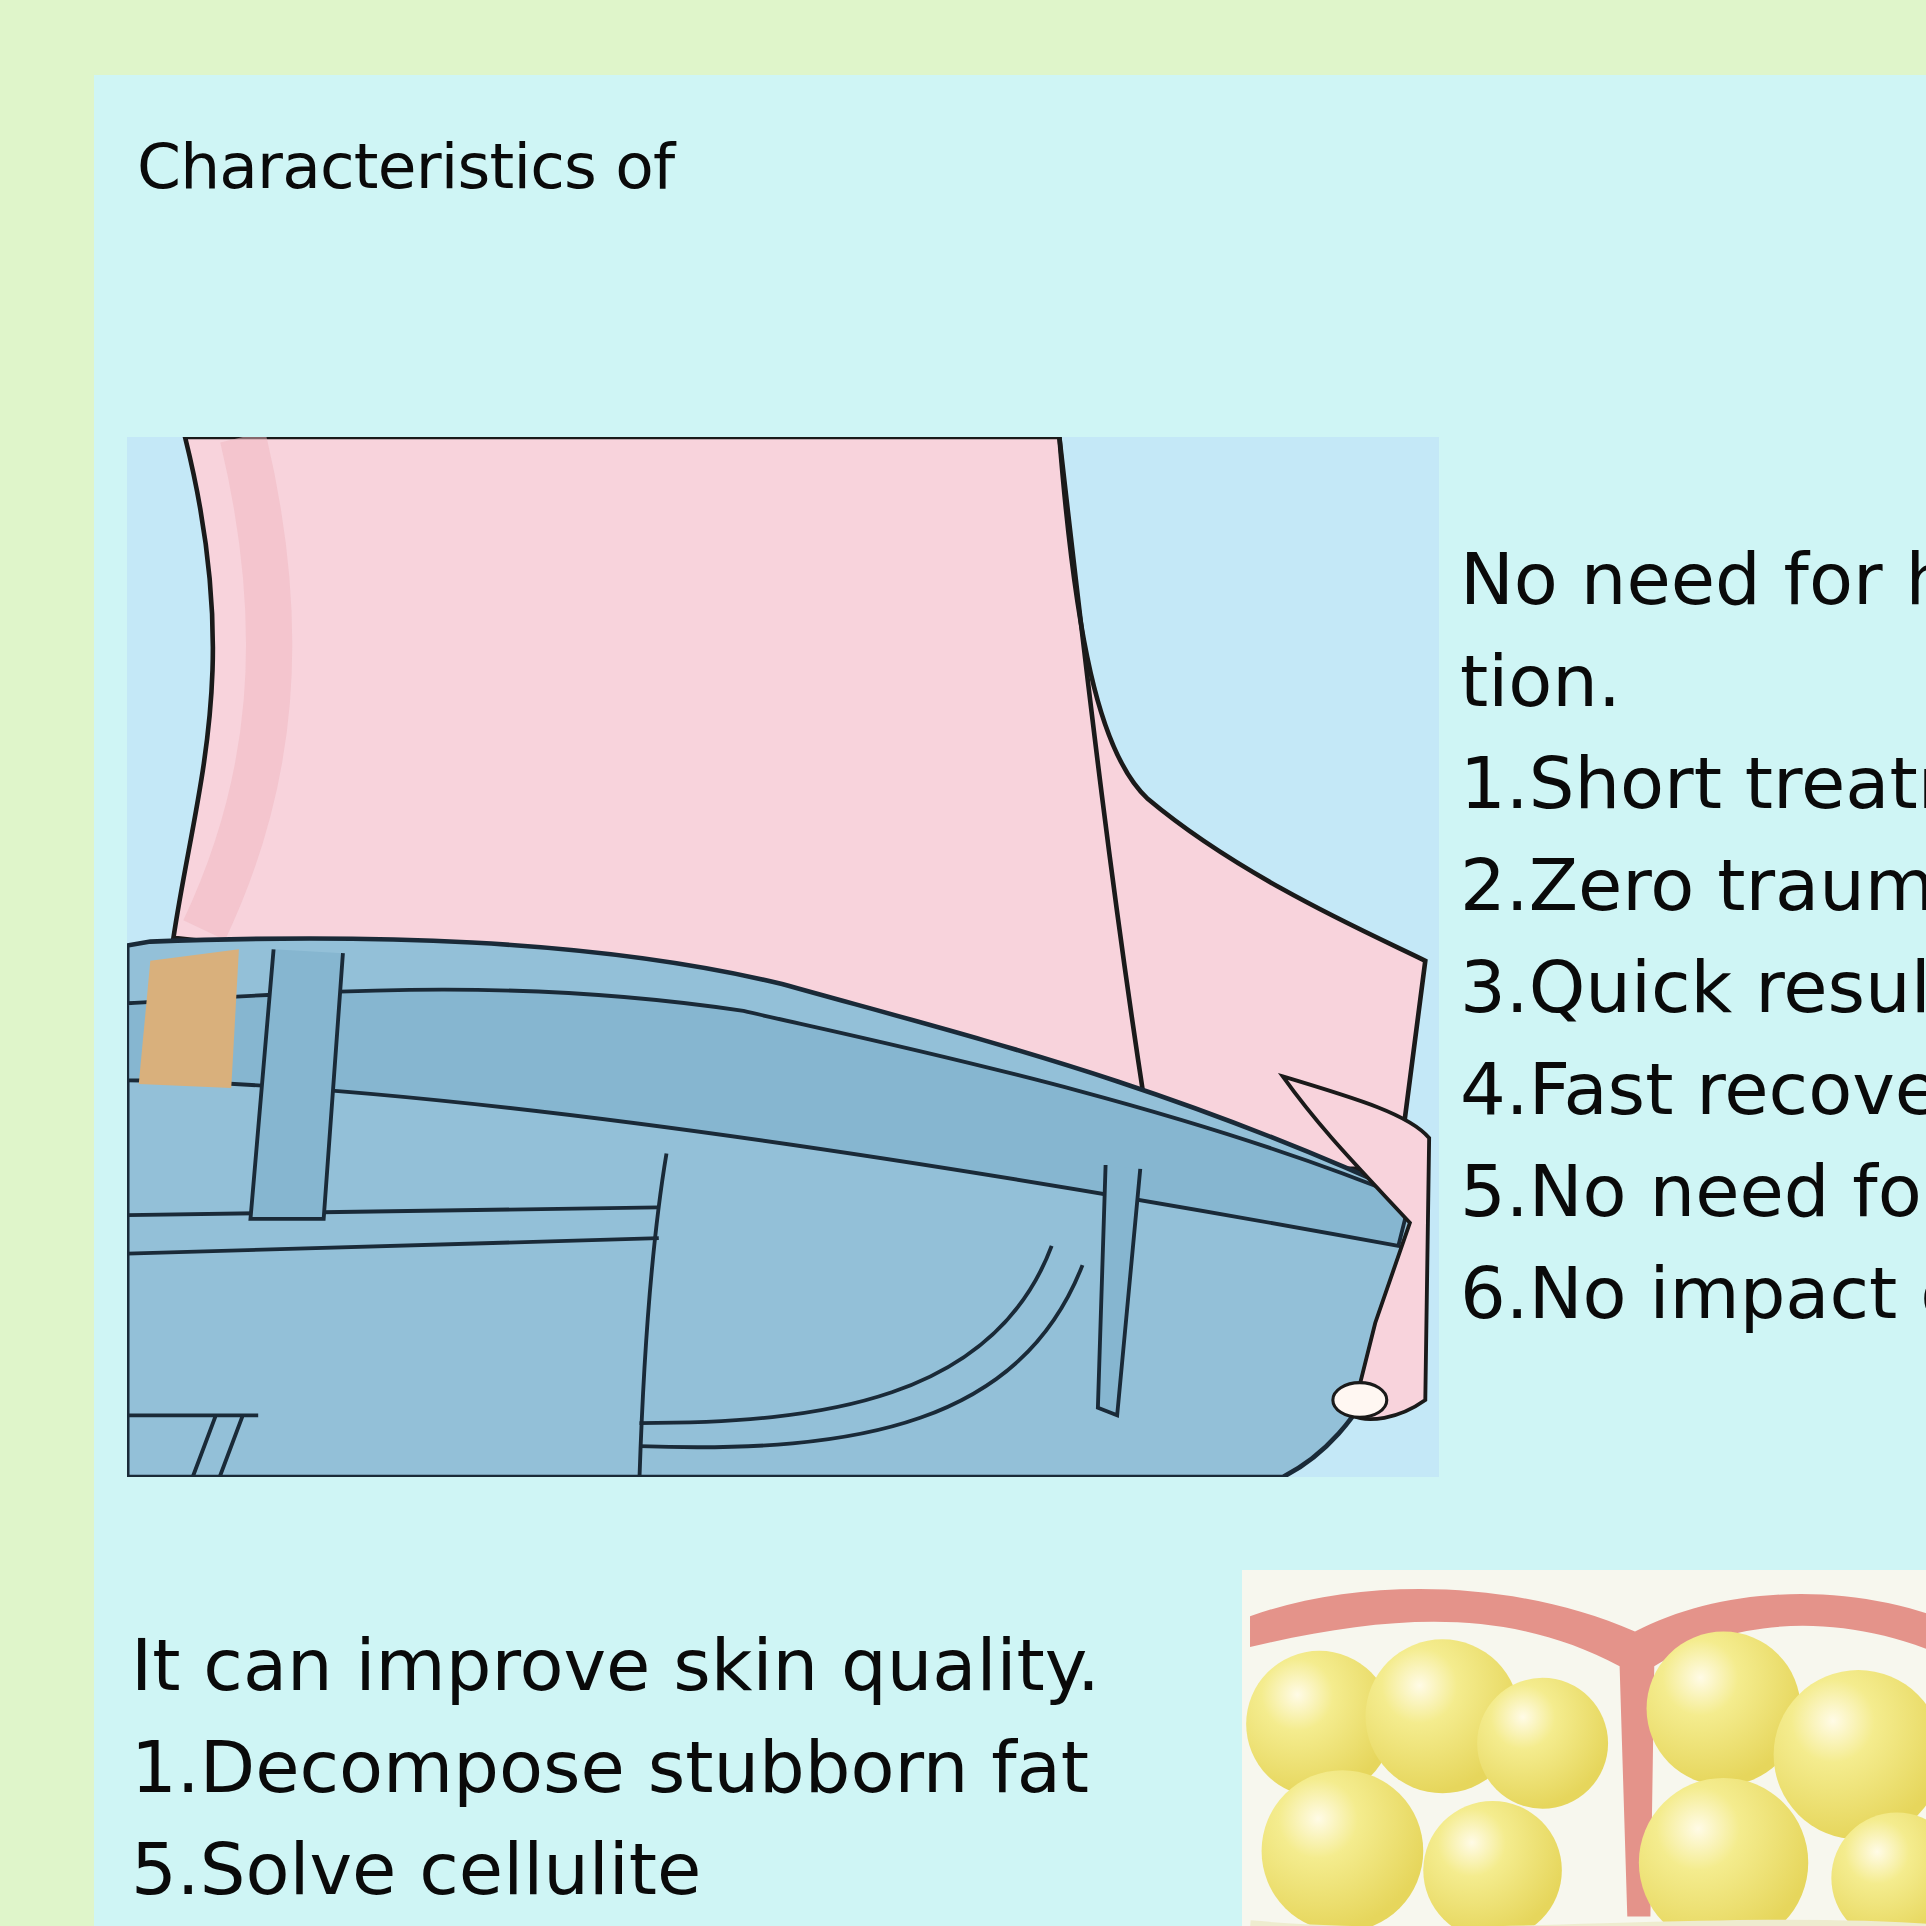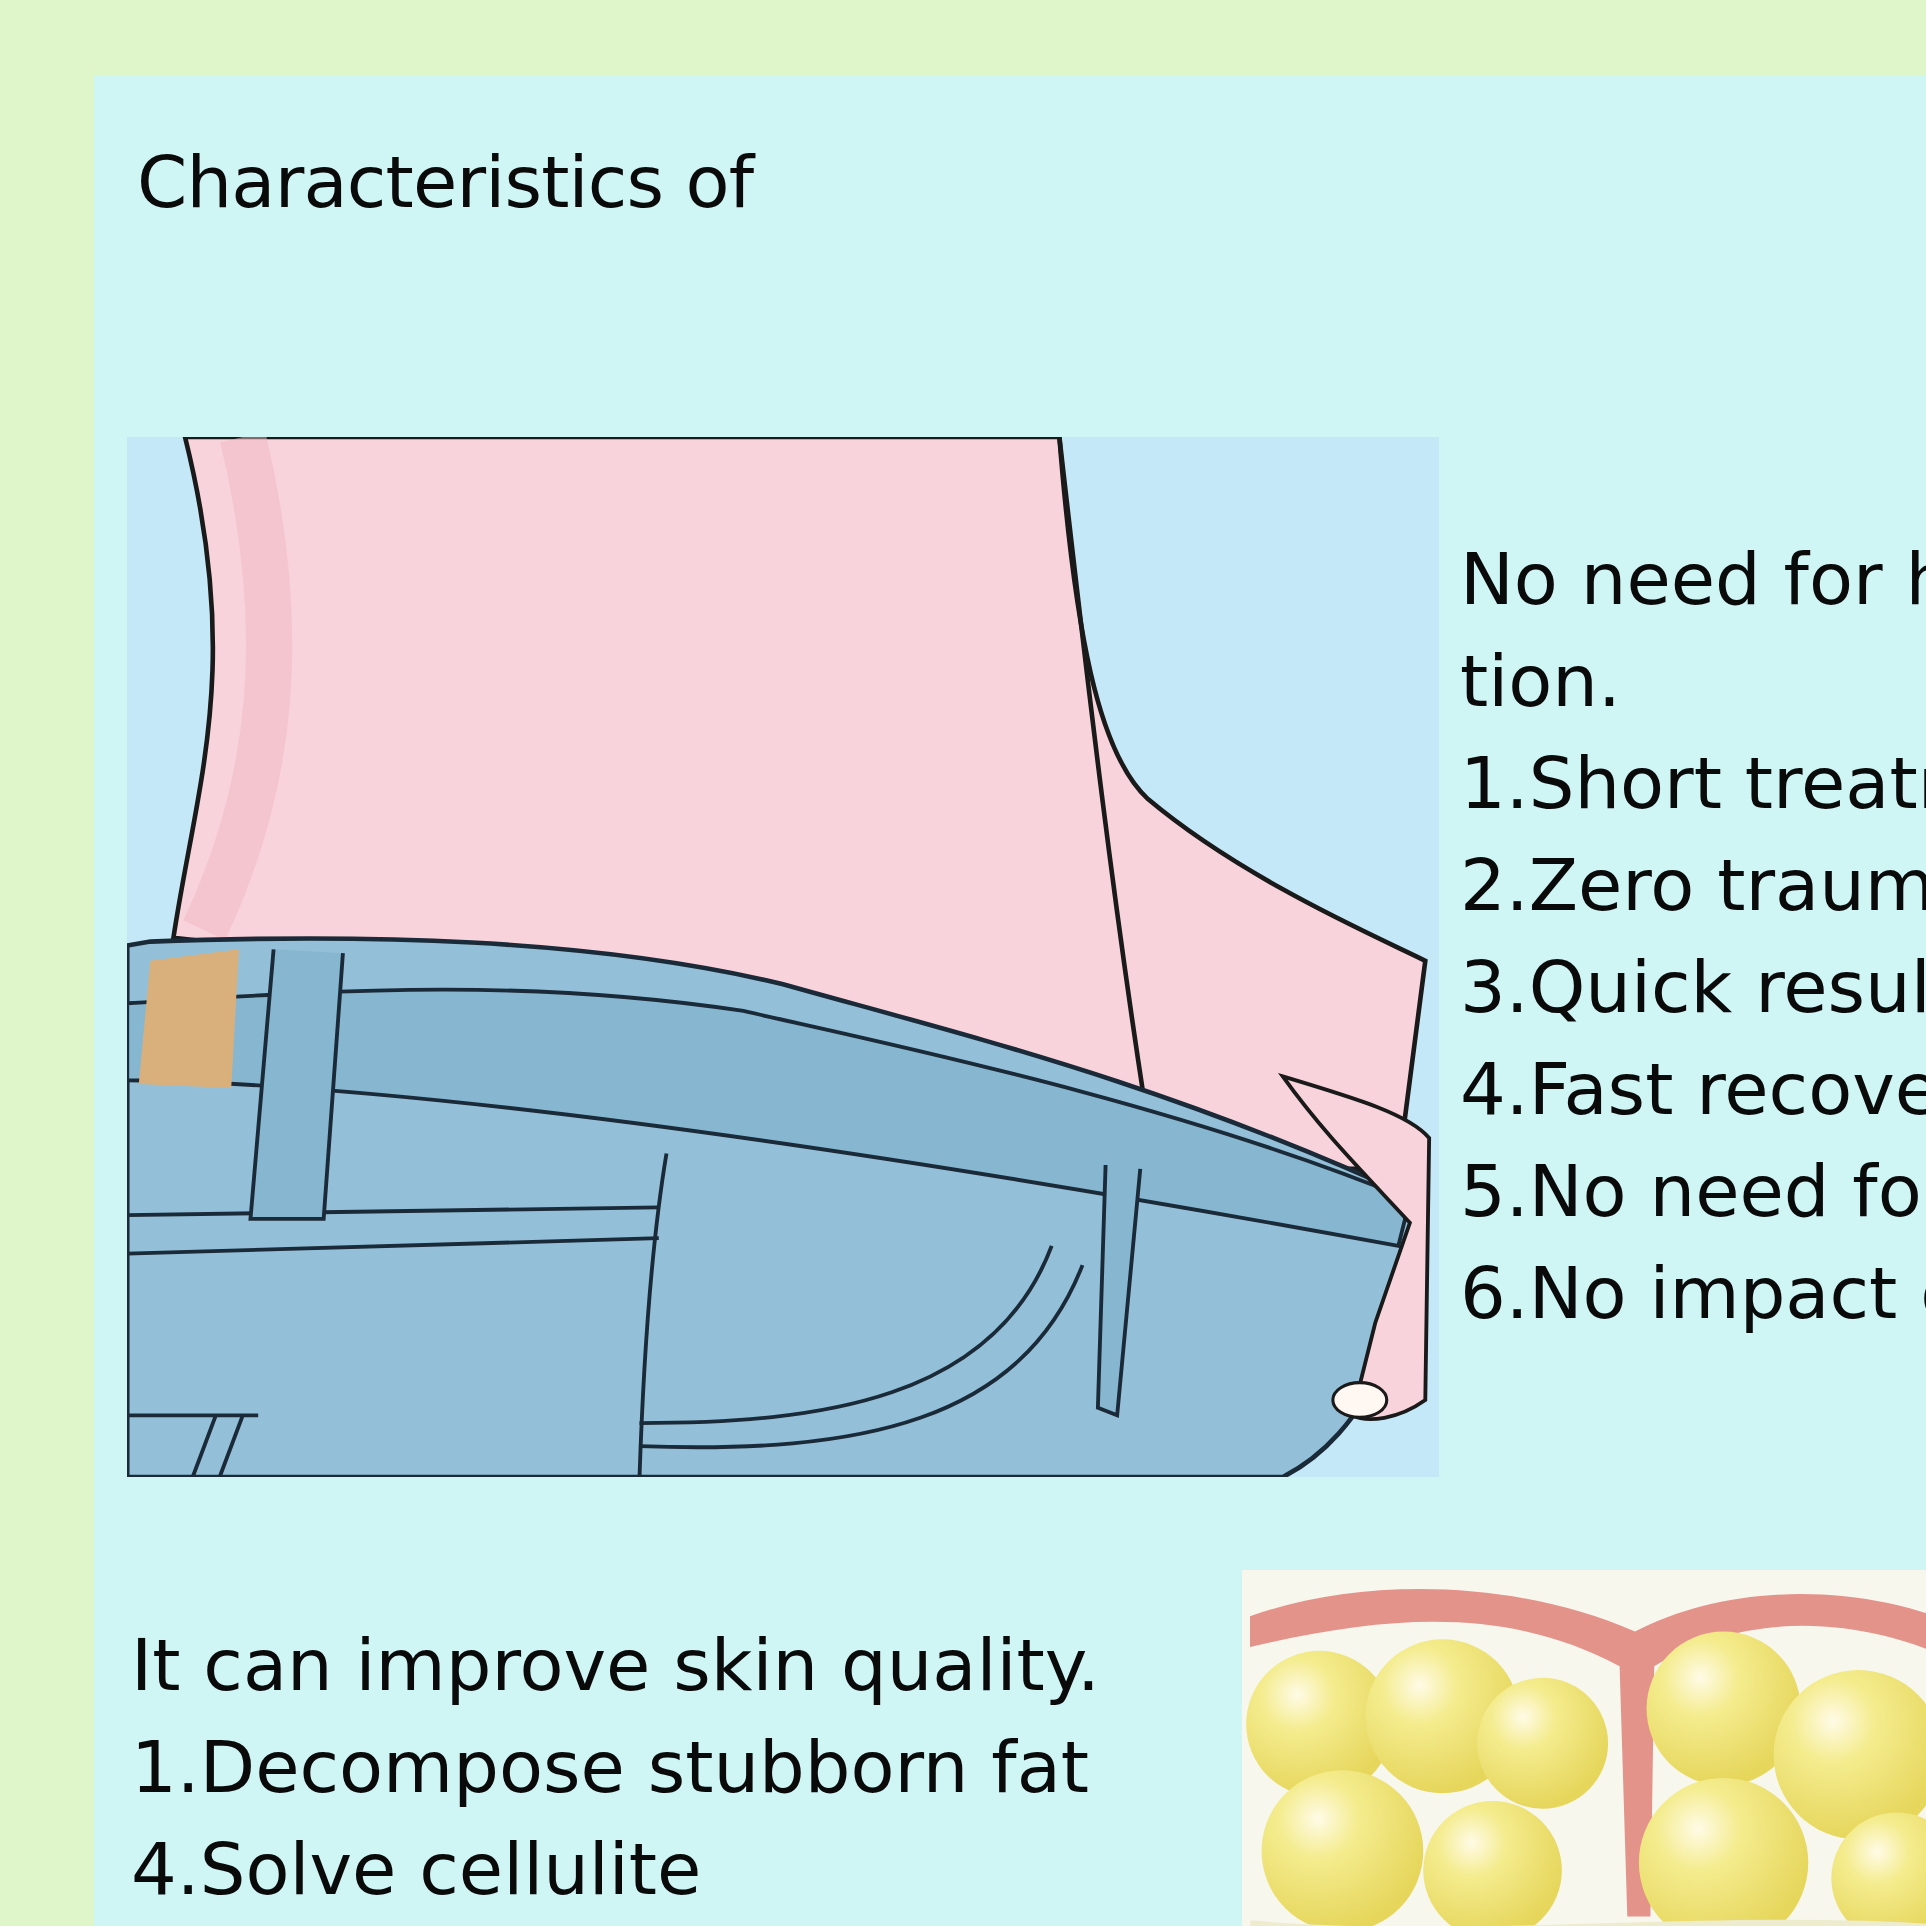--- a/index.html
+++ b/index.html
@@ -7,22 +7,22 @@
     width:2465px; height:2465px; position:relative; overflow:hidden;
     background:#dff5ca;
     font-family:"DejaVu Sans", "Liberation Sans", sans-serif;
     color:#0a0a0a;
   }
   .panel {
     position:absolute; left:94px; top:75px; width:2296px; height:2323px;
     background:#cff5f5;
   }
   .title {
-    position:absolute; left:137px; top:116px;
-    font-size:72px; line-height:133px; font-weight:400; letter-spacing:-0.8px;
+    position:absolute; left:137px; top:100px;
+    font-size:63px; line-height:133px; font-weight:400; letter-spacing:-0.8px;
     white-space:nowrap;
   }
   .title div { display:block; }
   .list-right {
     position:absolute; left:1460px; top:528px;
     font-size:72px; line-height:102px; white-space:nowrap;
   }
   .list-left {
     position:absolute; left:131px; top:1614px;
     font-size:72px; line-height:102px; white-space:nowrap;
@@ -79,21 +79,21 @@
   <div>2.Zero trauma</div>
   <div>3.Quick results</div>
   <div>4.Fast recovery</div>
   <div>5.No need for dieting</div>
   <div>6.No impact on daily life.</div>
 </div>
 
 <div class="list-left">
   <div>It can improve skin quality.</div>
   <div>1.Decompose stubborn fat</div>
-  <div>4.Solve cellulite</div>
+  <div>5.Solve cellulite</div>
   <div>3.Promote metabolism</div>
 
 </div>
 
 <div class="img img-fat">
   <svg width="1094" height="718" viewBox="0 0 2840 1865">
     <defs>
       <radialGradient id="cell" cx="35%" cy="30%" r="70%">
         <stop offset="0%" stop-color="#fffbe6"></stop>
         <stop offset="35%" stop-color="#f4ec8e"></stop>

